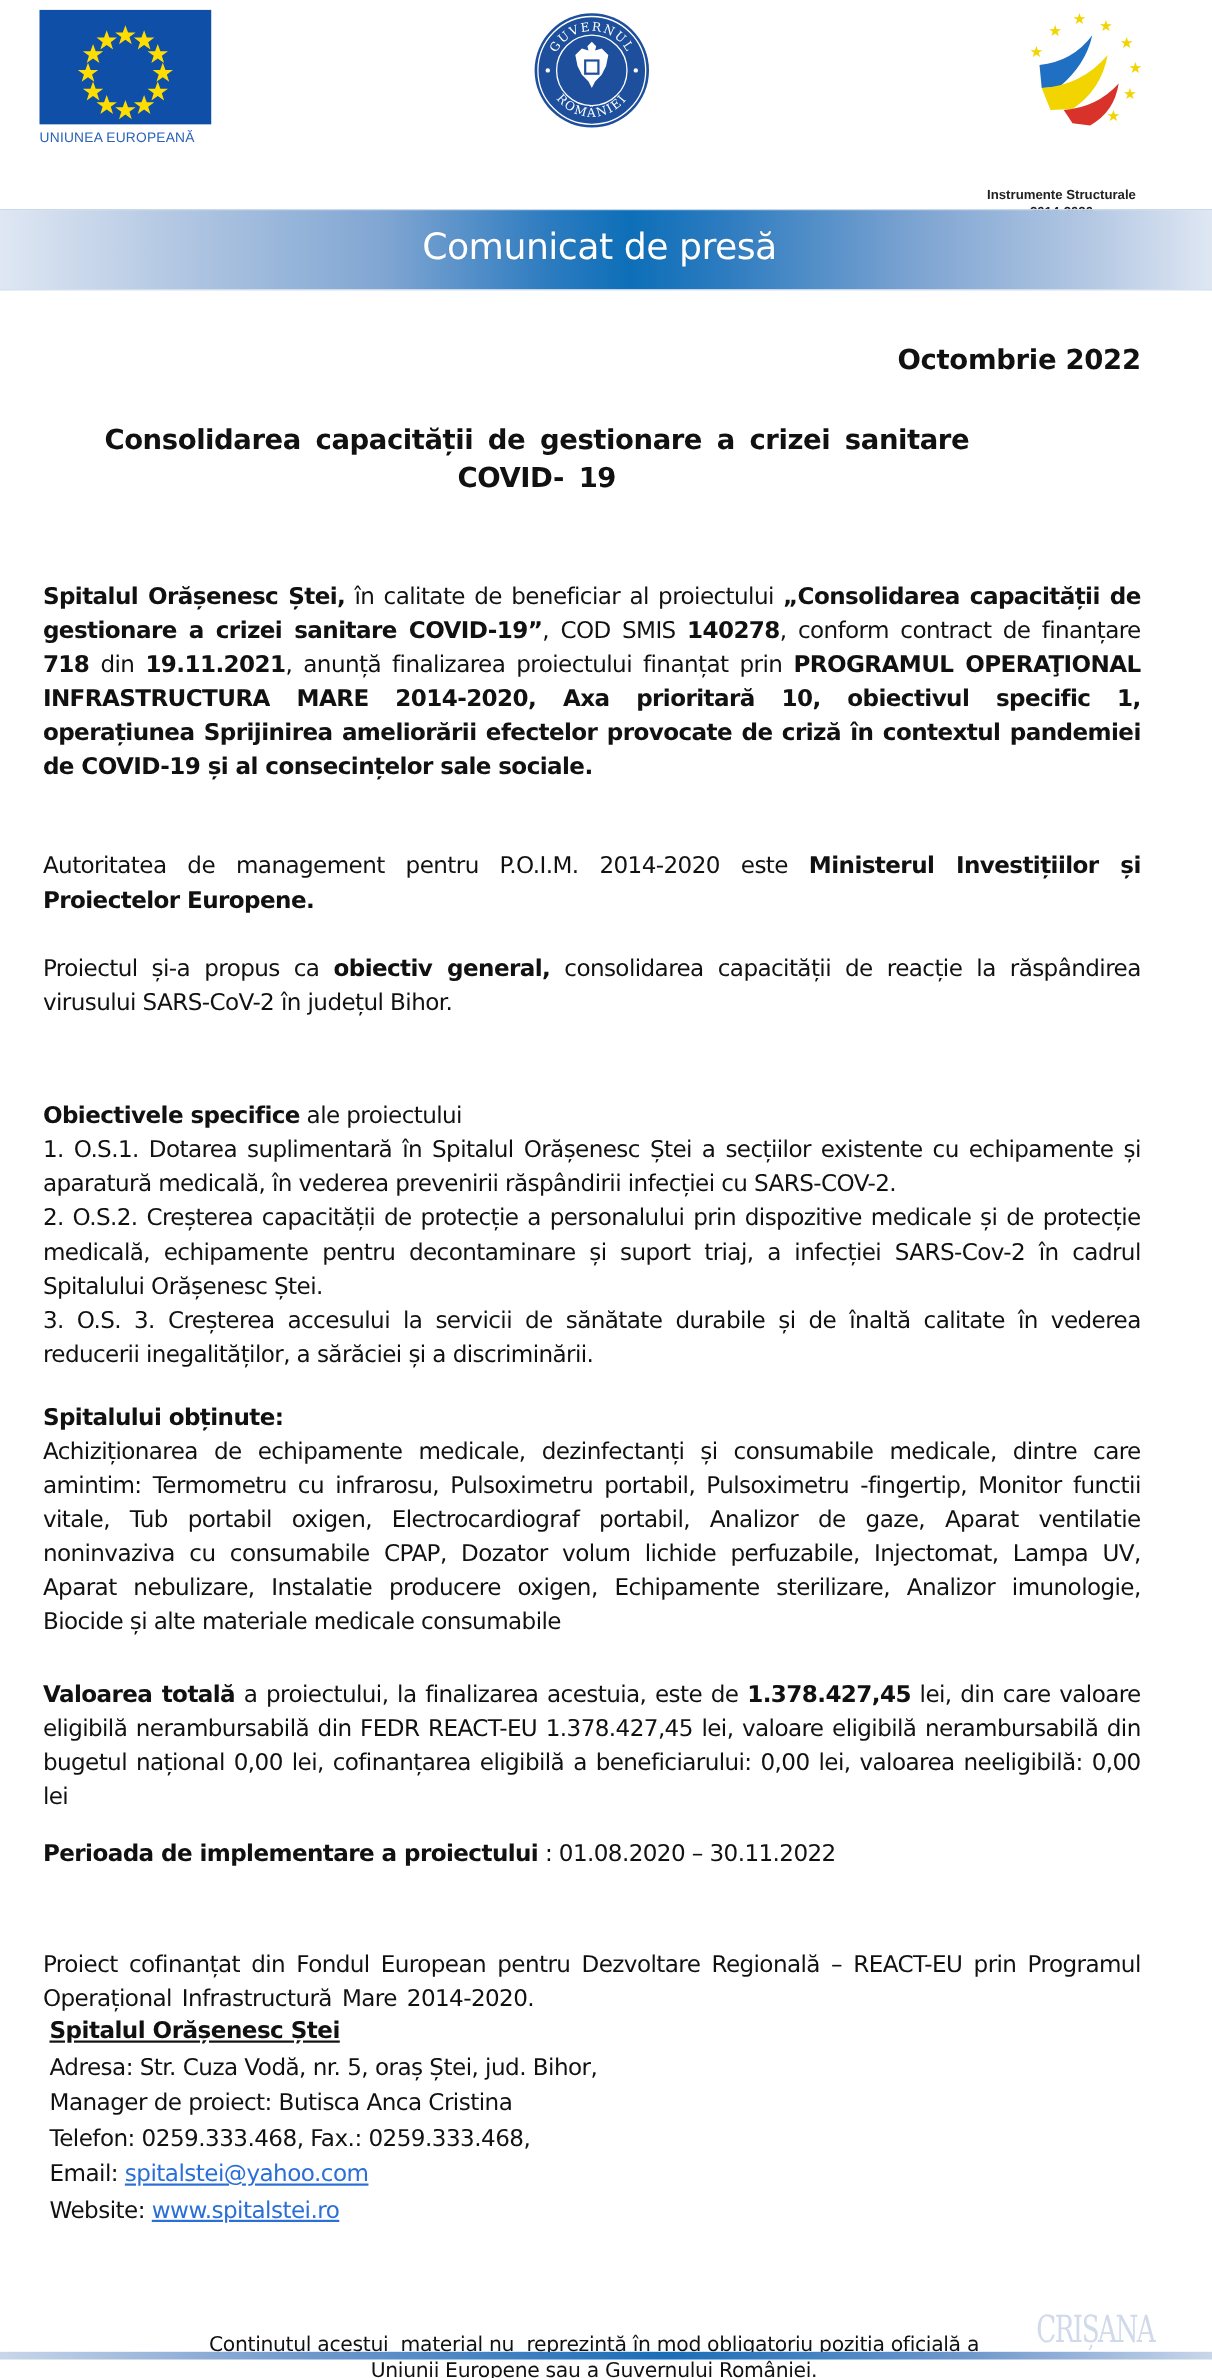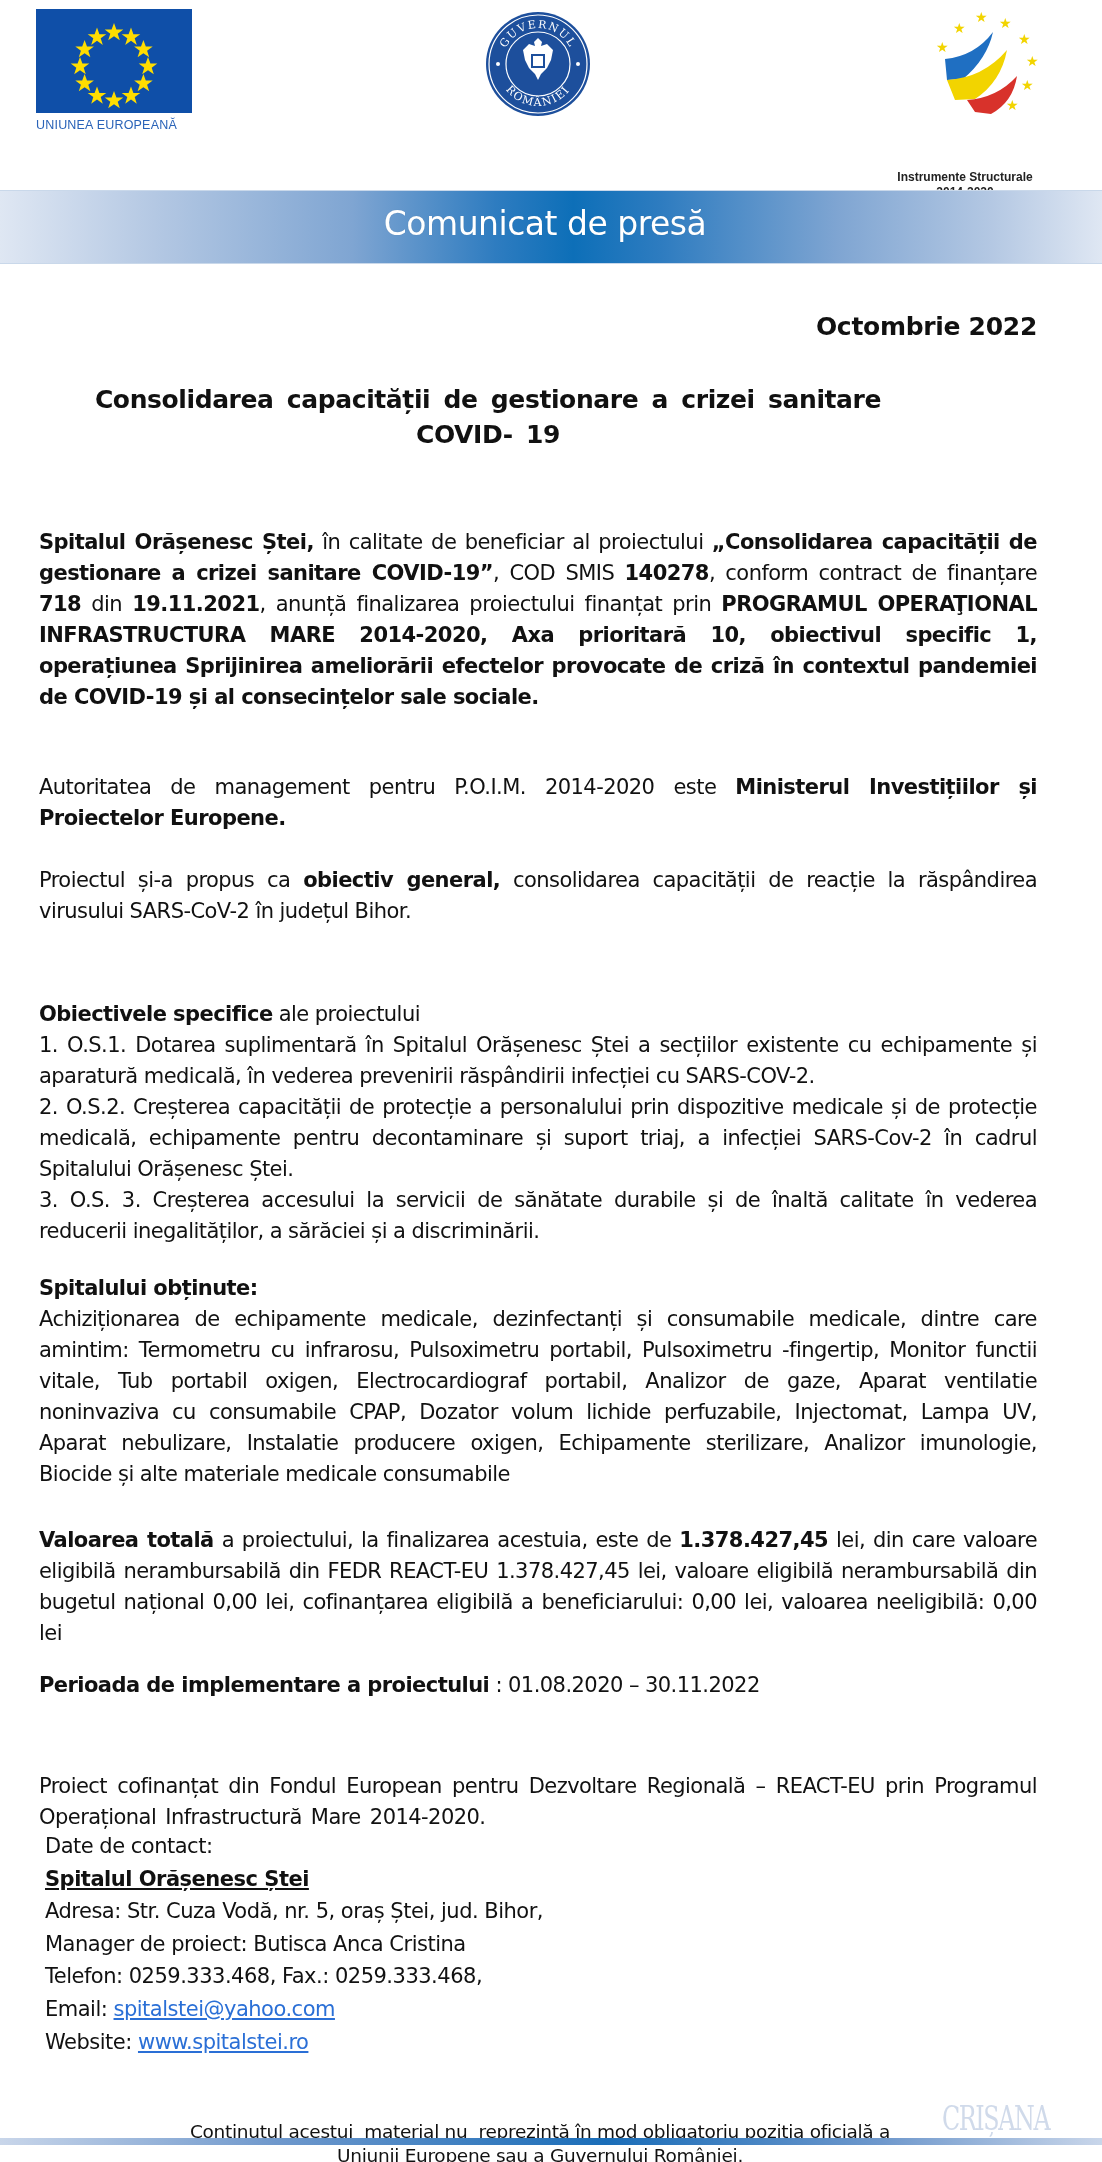--- a/index.html
+++ b/index.html
@@ -155,21 +155,20 @@
   <span>Achiziționarea de echipamente medicale, dezinfectanți și consumabile medicale, dintre care amintim: Termometru cu infrarosu, Pulsoximetru portabil, Pulsoximetru -fingertip, Monitor functii vitale, Tub portabil oxigen, Electrocardiograf portabil, Analizor de gaze, Aparat ventilatie noninvaziva cu consumabile CPAP, Dozator volum lichide perfuzabile, Injectomat, Lampa UV, Aparat nebulizare, Instalatie producere oxigen, Echipamente sterilizare, Analizor imunologie, Biocide și alte materiale medicale consumabile</span>
 </div>
 
 <div class="abs para p6"><b>Valoarea totală</b><span> a proiectului, la finalizarea acestuia, este de </span><b>1.378.427,45</b><span> lei, din care valoare eligibilă nerambursabilă din FEDR REACT-EU 1.378.427,45 lei, valoare eligibilă nerambursabilă din bugetul național 0,00 lei, cofinanțarea eligibilă a beneficiarului: 0,00 lei, valoarea neeligibilă: 0,00 lei</span></div>
 
 <div class="abs para p7"><b>Perioada de implementare a proiectului</b><span> : 01.08.2020 – 30.11.2022</span></div>
 
 <div class="abs para p8" style="word-spacing:3px;">Proiect cofinanțat din Fondul European pentru Dezvoltare Regională – REACT-EU prin Programul Operațional Infrastructură Mare 2014-2020.</div>
 
 <div class="abs contact">
-  <div>Date de contact:</div>
   <div style="font-weight:bold;text-decoration:underline;">Spitalul Orășenesc Ștei</div>
   <div>Adresa: Str. Cuza Vodă, nr. 5, oraș Ștei, jud. Bihor,</div>
   <div>Manager de proiect: Butisca Anca Cristina</div>
   <div>Telefon: 0259.333.468, Fax.: 0259.333.468,</div>
   <div><span>Email: </span><a class="link">spitalstei@yahoo.com</a></div>
   <div><span>Website: </span><a class="link">www.spitalstei.ro</a></div>
 </div>
 
 <div class="abs disclaimer">
   <div style="white-space:pre;">Conținutul acestui  material nu  reprezintă în mod obligatoriu poziția oficială a</div>

